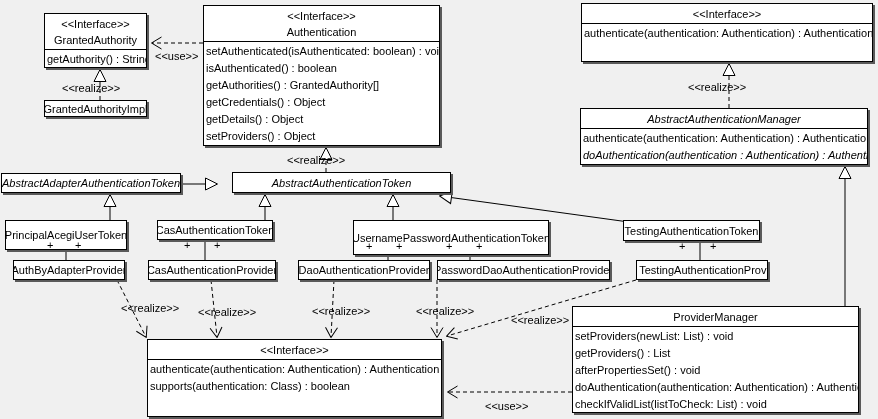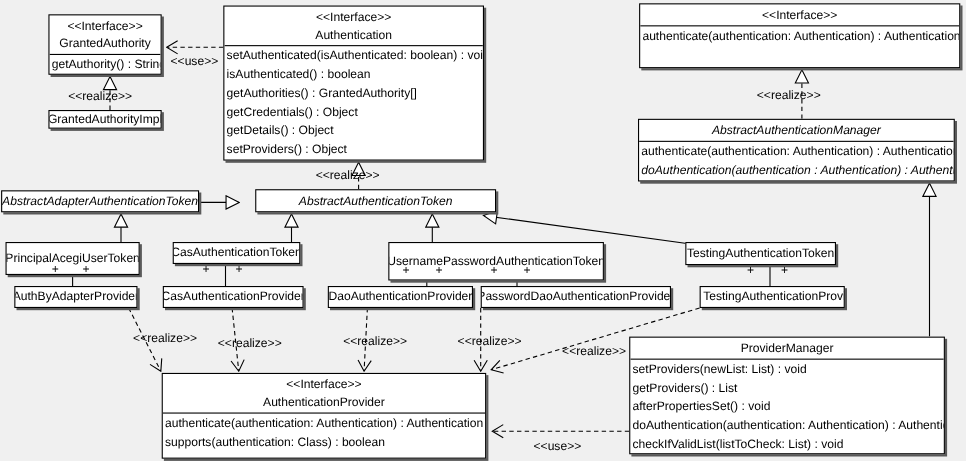--- a/index.html
+++ b/index.html
@@ -148,21 +148,20 @@
       </div>
       <div class="uml-class" style="left: 437px; top: 260px; width: 173px; height: 20px;">
         <div class="name-only">PasswordDaoAuthenticationProvider</div>
       </div>
       <div class="uml-class" style="left: 636px; top: 260px; width: 132px; height: 20px; padding-left: 20px;">
         <div class="name-only">TestingAuthenticationProvider</div>
       </div>
       <div class="uml-class" style="left: 147px; top: 339px; width: 295px; height: 78px;">
         <div class="uml-title">
           <span class="stereo">&lt;&lt;Interface&gt;&gt;</span>
-          <span class="cname">AuthenticationProvider</span>
         </div>
         <div class="uml-members">
           <div class="uml-member">authenticate(authentication: Authentication) : Authentication</div>
           <div class="uml-member">supports(authentication: Class) : boolean</div>
         </div>
       </div>
       <div class="uml-class" style="left: 572px; top: 306px; width: 287px; height: 107px;">
         <div class="uml-title">
           <span class="cname">ProviderManager</span>
         </div>

